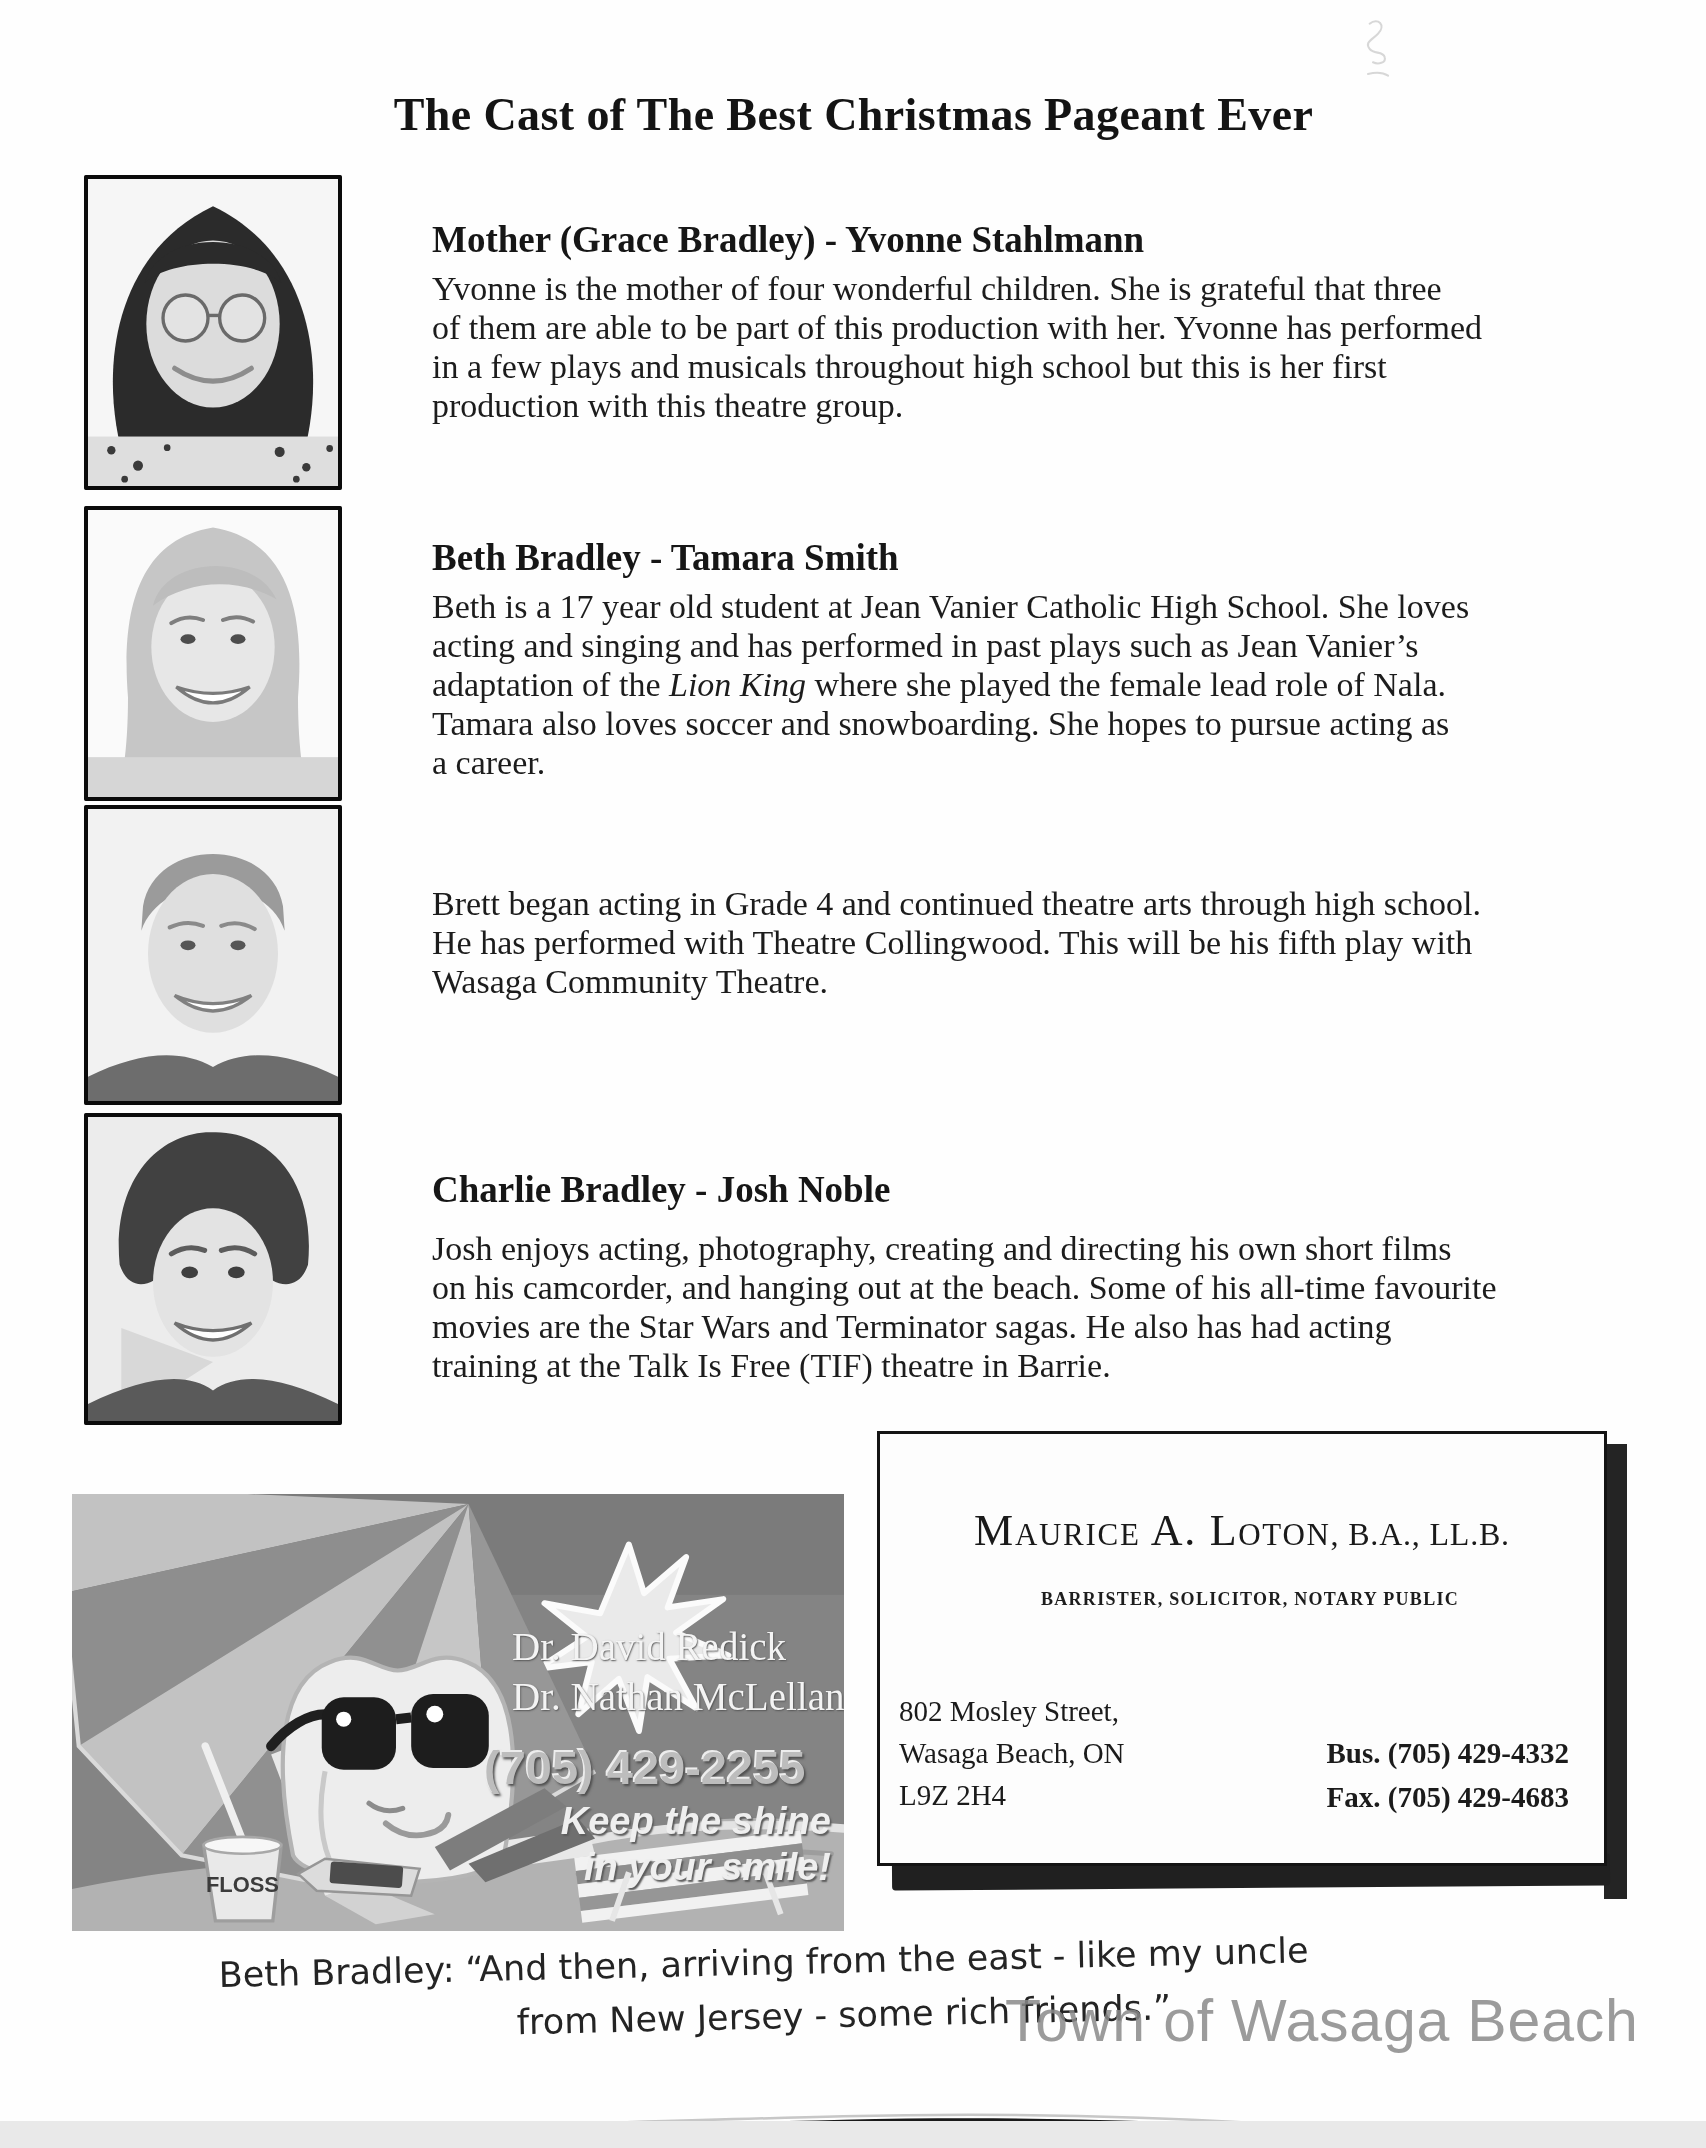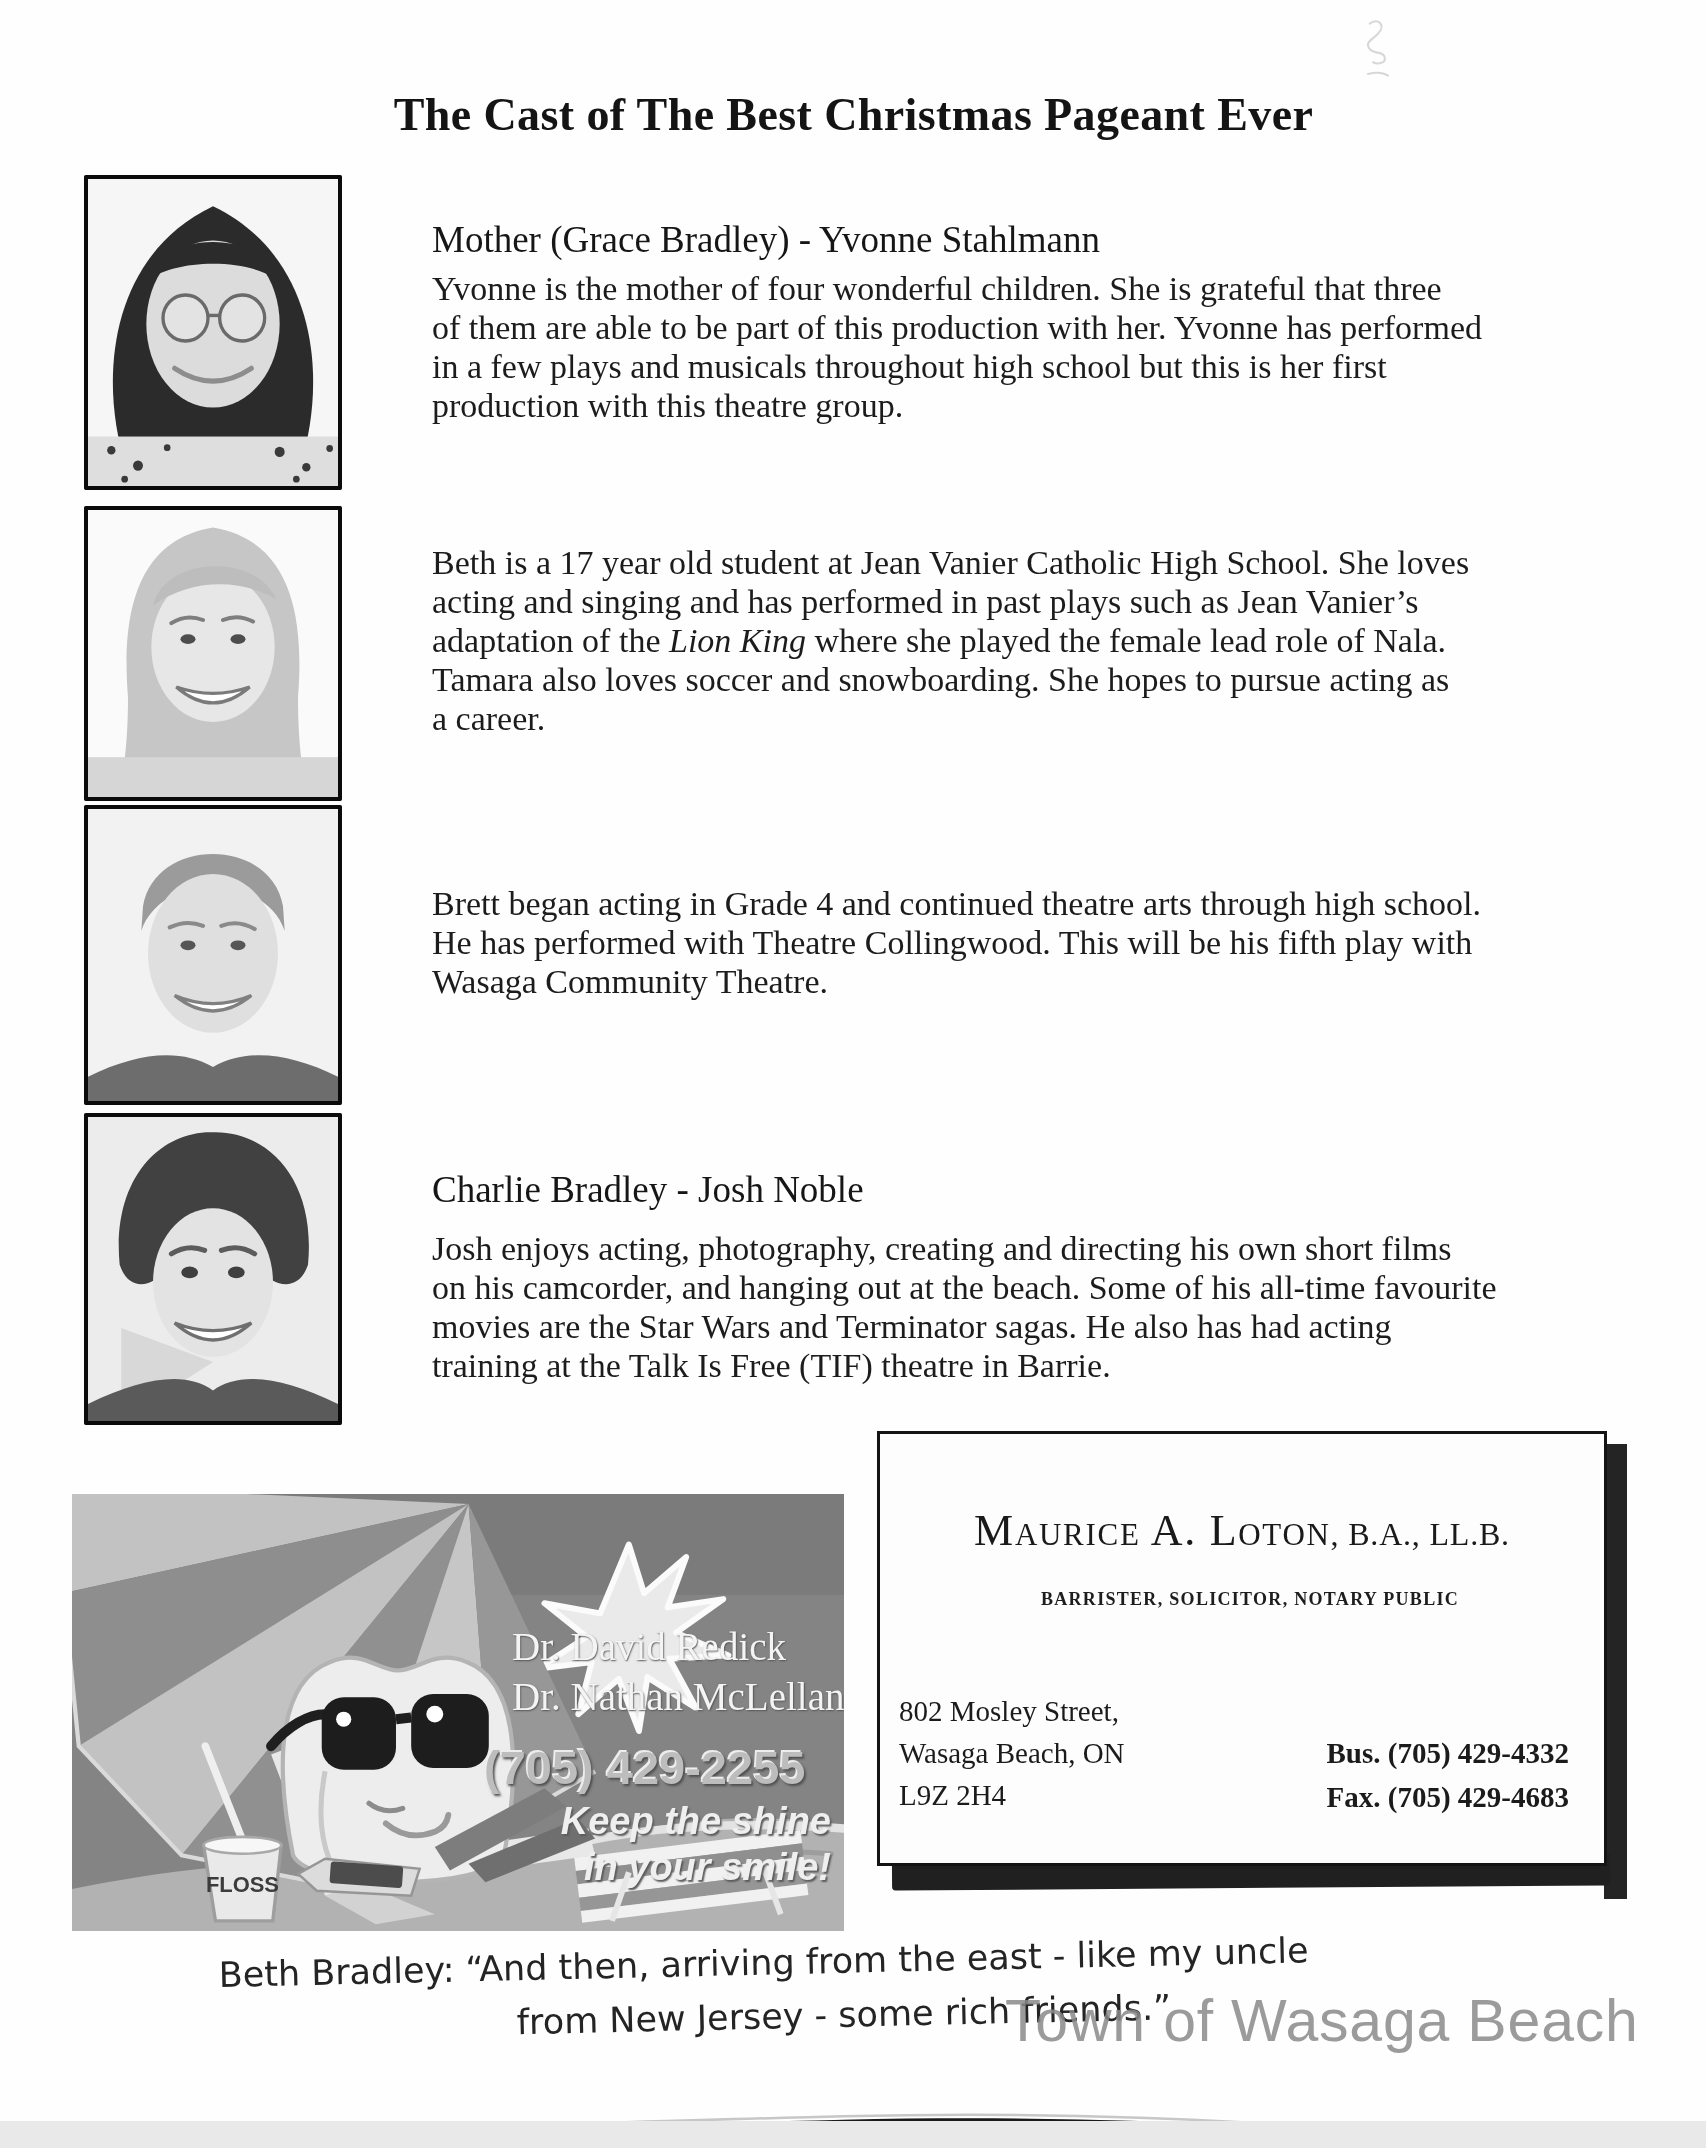--- a/index.html
+++ b/index.html
@@ -14,21 +14,21 @@
     font-size:46px;font-weight:bold;letter-spacing:0.4px;color:#141414;
   }
   .corner-squiggle{left:1346px;top:17px;width:59px;height:67px;opacity:.55;}
   
   .photo{
     left:84px;width:258px;border:4.2px solid #0b0b0b;border-radius:1.7px;
     box-sizing:border-box;background:#f4f4f4;overflow:hidden;
   }
   .photo svg{display:block;width:100%;height:100%;}
   .entry-text{left:432px;width:1197px;}
-  .entry-heading{font-size:37px;font-weight:normal;line-height:44px;color:#161616;}
+  .entry-heading{font-size:37px;font-weight:bold;line-height:44px;color:#161616;}
   .bio{font-size:34px;line-height:39px;white-space:pre-line;color:#1c1c1c;}
   
   .dental-ad{left:72px;top:1494px;width:772px;height:437px;background:#868686;overflow:hidden;}
   .dental-ad svg.scene{position:absolute;left:0;top:0;width:100%;height:100%;}
   .ad-doctors{
     position:absolute;left:440px;top:128px;width:337px;
     font-family:Liberation Serif, serif;font-size:39px;line-height:50px;
     color:#f4f4f4;white-space:pre-line;text-shadow:0.8px 0.8px 1.7px #555;
   }
   .ad-phone{
@@ -133,20 +133,21 @@
       <path d="M78,120 C92,58 200,52 226,112 C180,84 120,88 78,120 Z" fill="#bdbdbd"></path>
       <path d="M100,142 q18,-12 38,-4" fill="none" stroke="#7e7e7e" stroke-width="5" stroke-linecap="round"></path>
       <path d="M162,138 q18,-8 36,2" fill="none" stroke="#7e7e7e" stroke-width="5" stroke-linecap="round"></path>
       <ellipse cx="120" cy="162" rx="9" ry="6" fill="#4d4d4d"></ellipse>
       <ellipse cx="180" cy="162" rx="9" ry="6" fill="#4d4d4d"></ellipse>
       <path d="M106,222 Q150,262 194,222 Q150,238 106,222 Z" fill="#ffffff" stroke="#7a7a7a" stroke-width="4"></path>
       <rect x="0" y="310" width="300" height="50" fill="#d6d6d6"></rect>
     </svg>
   </div>
   <div class="abs entry-text" style="top:536px;">
+    <div class="entry-heading">Beth Bradley - Tamara Smith</div>
     <div class="bio" style="margin-top:6.7px;">Beth is a 17 year old student at Jean Vanier Catholic High School. She loves
 acting and singing and has performed in past plays such as Jean Vanier’s
 adaptation of the <i>Lion King</i> where she played the female lead role of Nala.
 Tamara also loves soccer and snowboarding. She hopes to pursue acting as
 a career.</div>
   </div>
 
   <div class="abs photo" style="top:805px;height:300px;">
     <svg viewBox="0 0 300 360" preserveAspectRatio="none">
       <rect width="300" height="360" fill="#f2f2f2"></rect>

